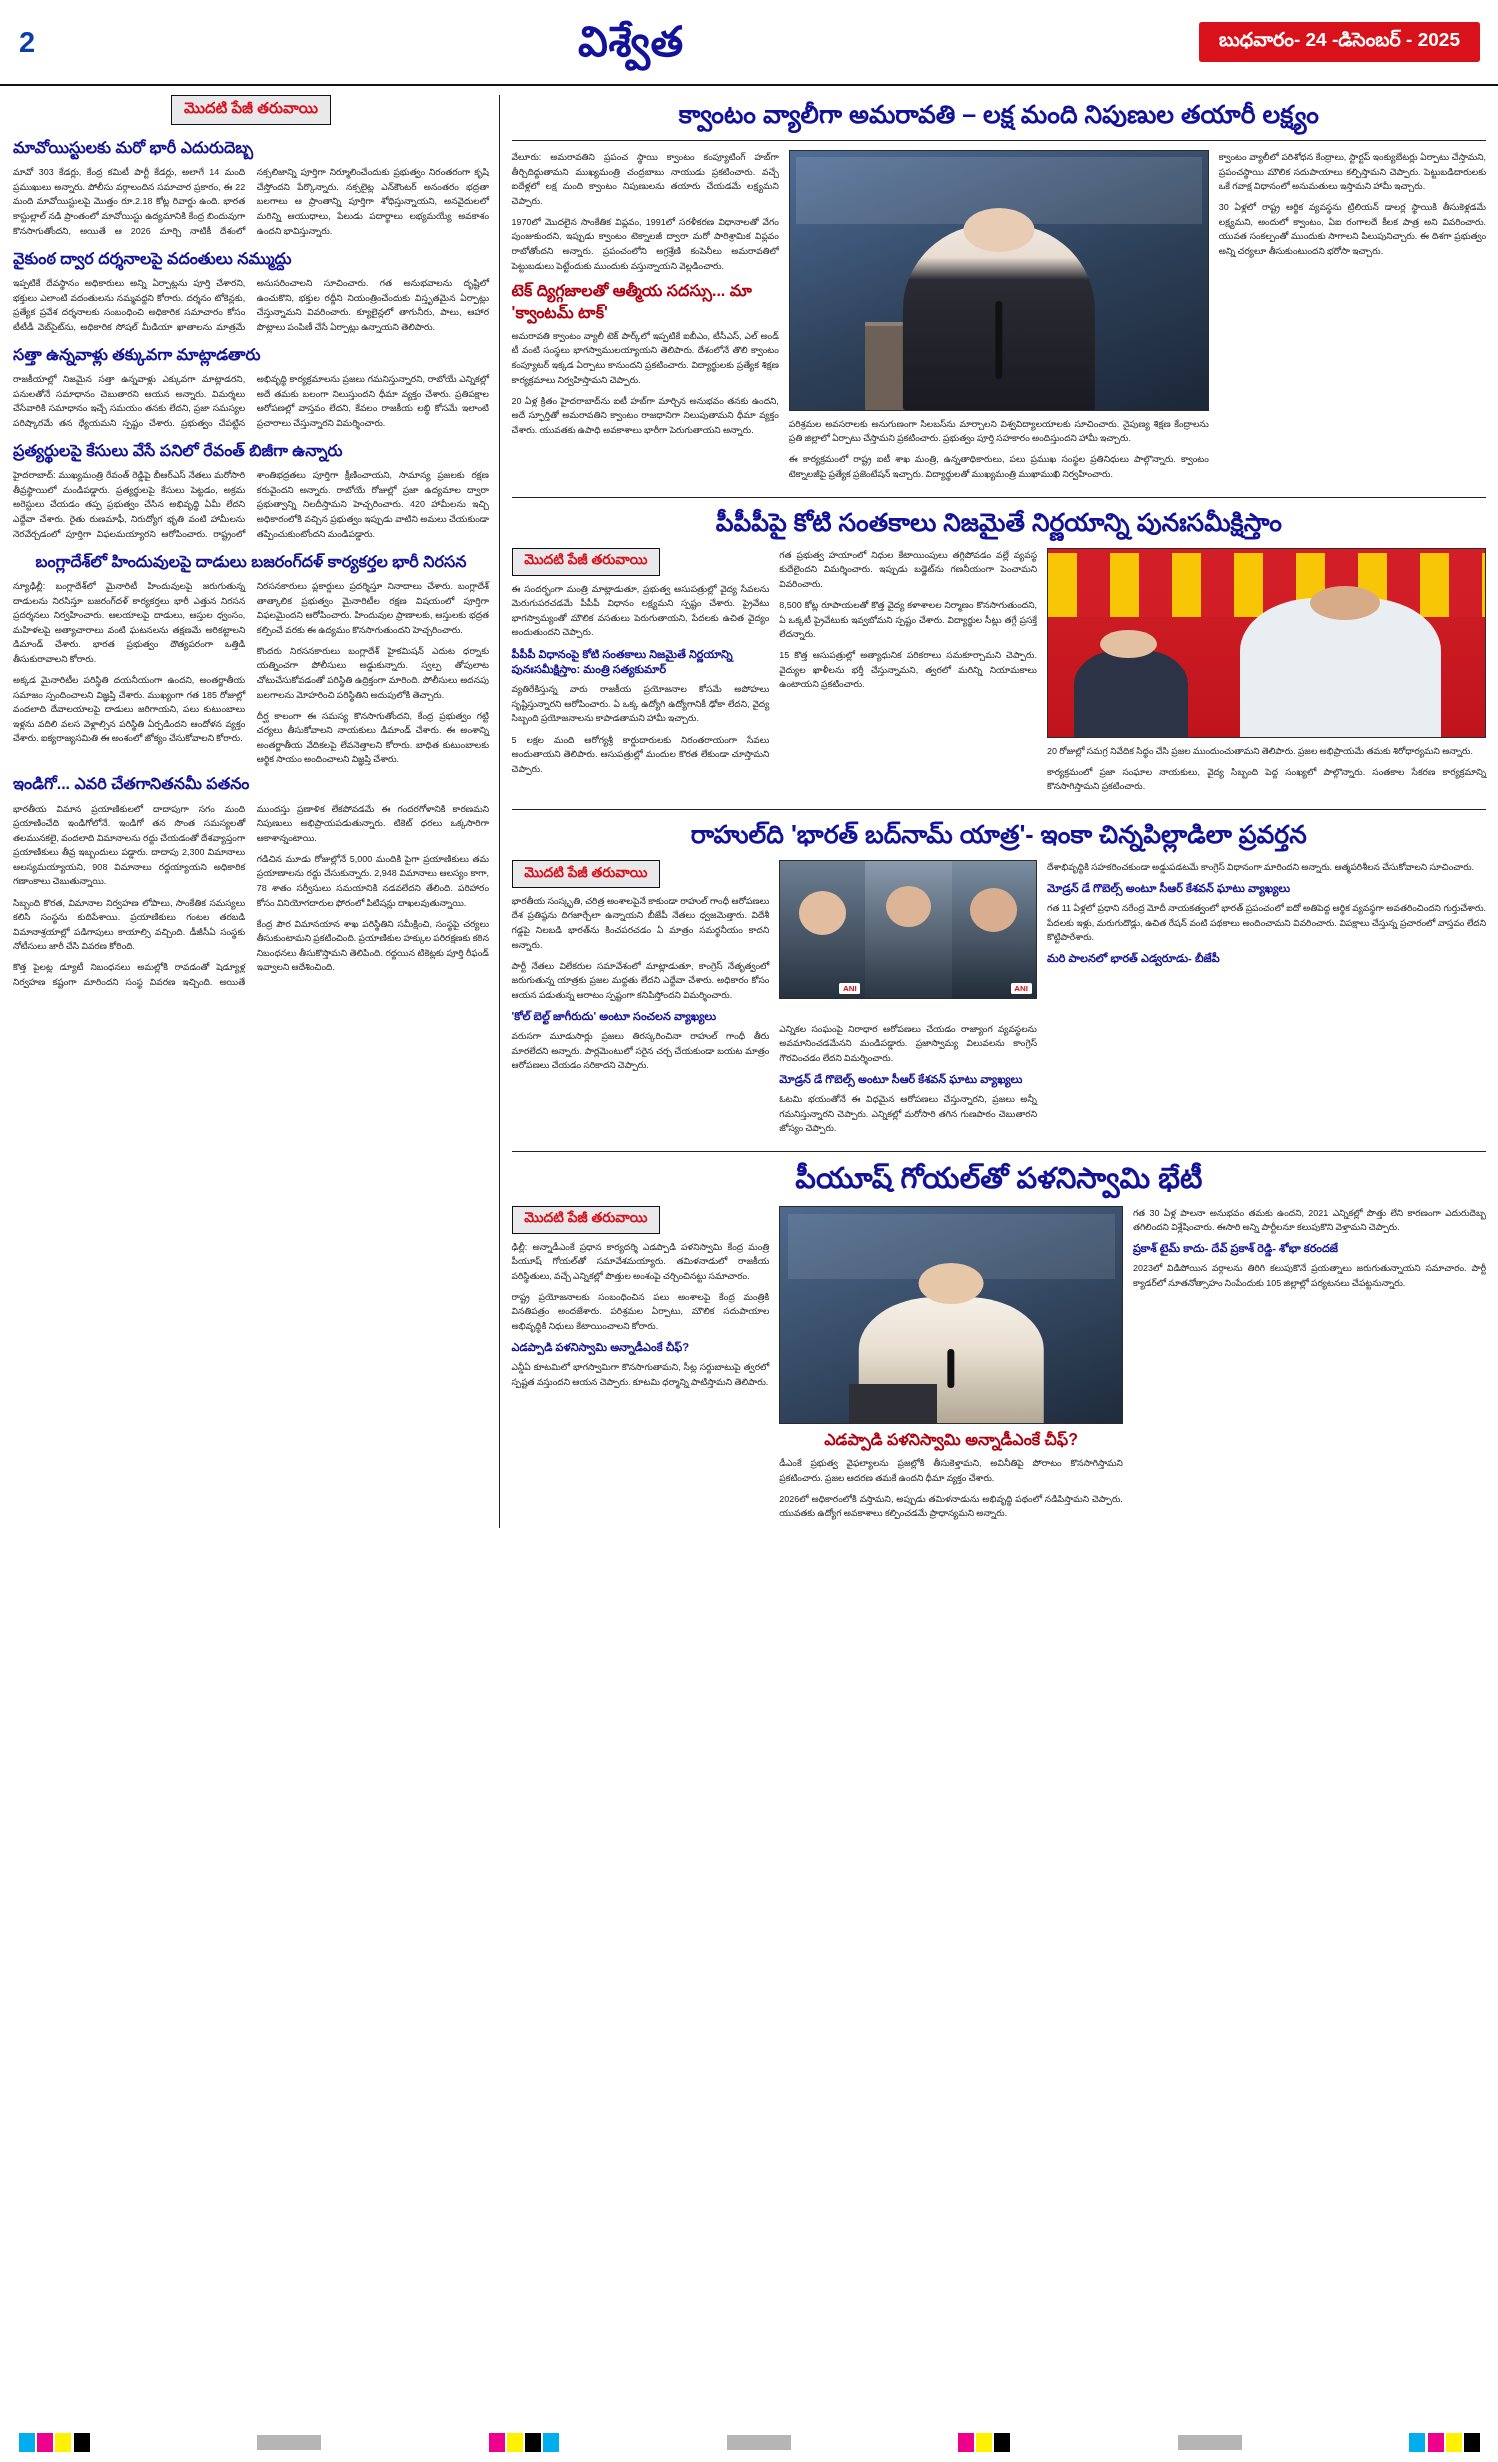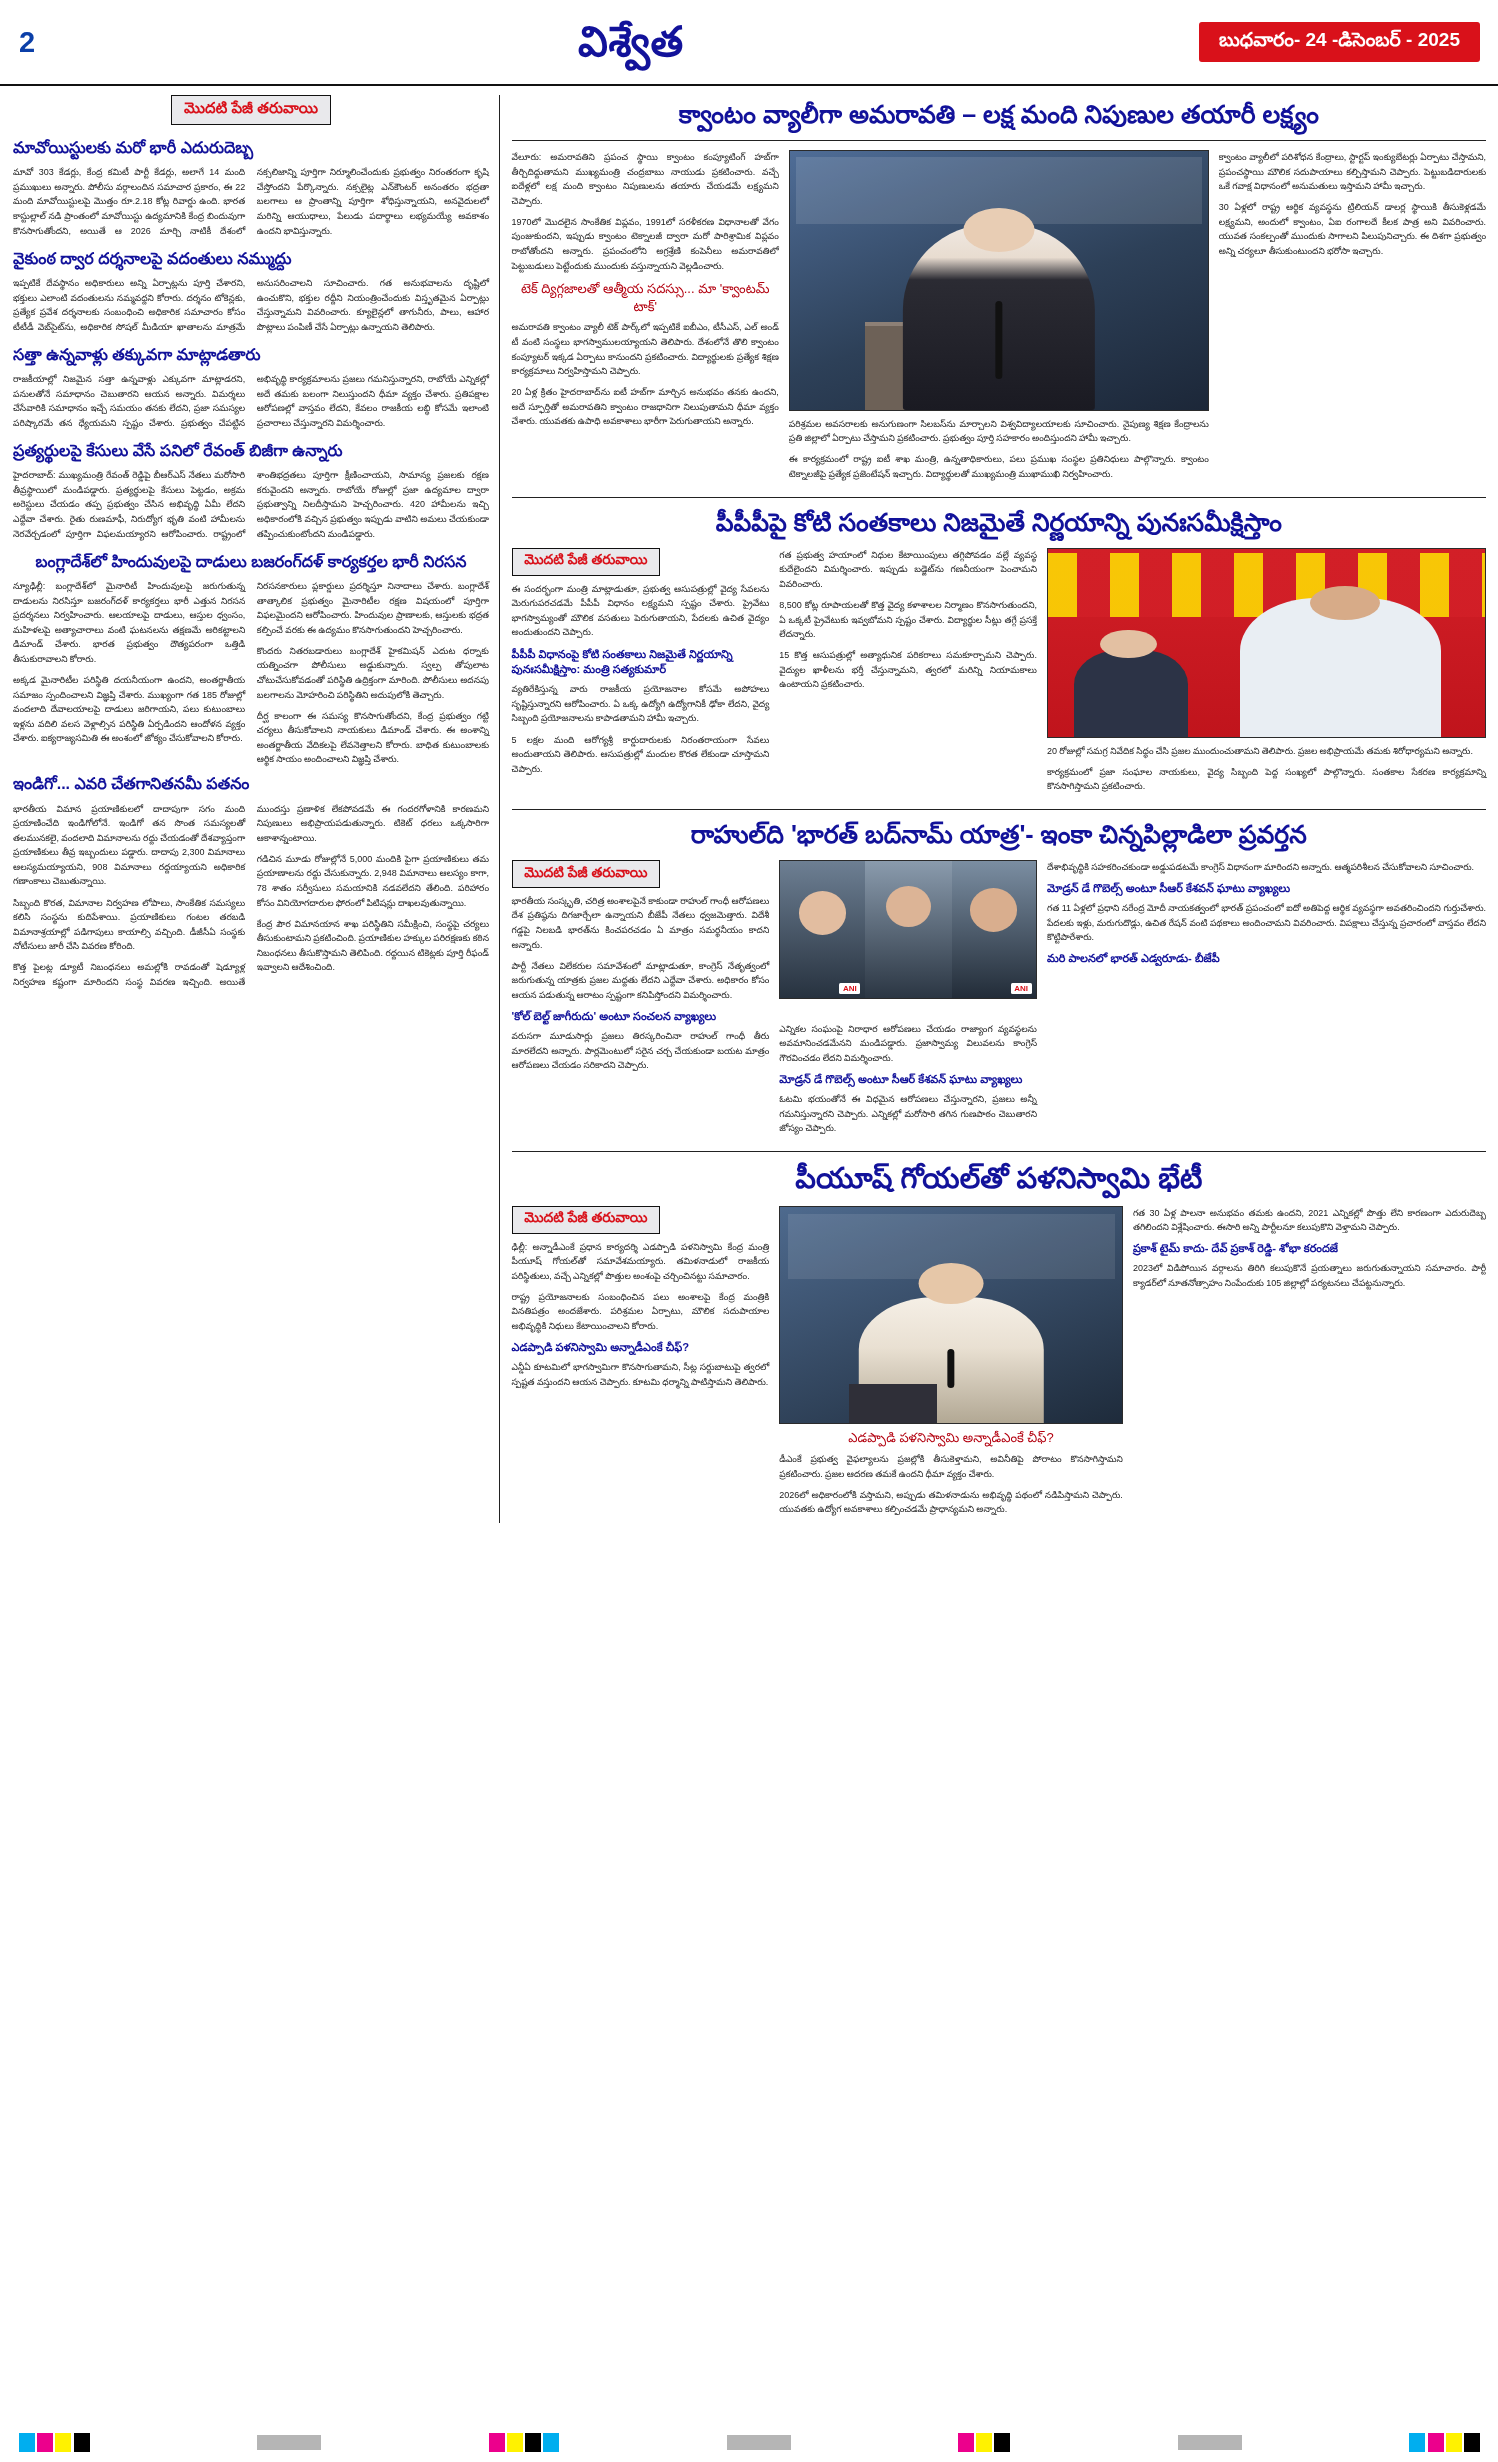--- a/index.html
+++ b/index.html
@@ -113,25 +113,24 @@
     color: #12129a;
     font-weight: bold;
     font-size: 29px;
     line-height: 1.2;
     text-align: center;
     margin: 7.3px 0 10px 0;
   }
 
   .sub-red {
     color: #b3000f;
-    font-weight: normal;
-    font-size: 13px;
+    font-weight: bold;
+    font-size: 16px;
     line-height: 1.4;
     margin: 4.4px 0 4.4px 0;
-    text-align: center;
   }
   .sub-blue {
     color: #12129a;
     font-weight: bold;
     font-size: 11.2px;
     line-height: 1.4;
     margin: 5.8px 0 4.4px 0;
   }
 
   hr.rule { border:0; border-top:1.5px solid #222; margin: 8.7px 0; }
@@ -245,21 +244,21 @@
           <p class="body-text">హైదరాబాద్‌: ముఖ్యమంత్రి రేవంత్ రెడ్డిపై బీఆర్ఎస్ నేతలు మరోసారి తీవ్రస్థాయిలో మండిపడ్డారు. ప్రత్యర్థులపై కేసులు పెట్టడం, అక్రమ అరెస్టులు చేయడం తప్ప ప్రభుత్వం చేసిన అభివృద్ధి ఏమీ లేదని ఎద్దేవా చేశారు. రైతు రుణమాఫీ, నిరుద్యోగ భృతి వంటి హామీలను నెరవేర్చడంలో పూర్తిగా విఫలమయ్యారని ఆరోపించారు. రాష్ట్రంలో శాంతిభద్రతలు పూర్తిగా క్షీణించాయని, సామాన్య ప్రజలకు రక్షణ కరువైందని అన్నారు. రాబోయే రోజుల్లో ప్రజా ఉద్యమాల ద్వారా ప్రభుత్వాన్ని నిలదీస్తామని హెచ్చరించారు. 420 హామీలను ఇచ్చి అధికారంలోకి వచ్చిన ప్రభుత్వం ఇప్పుడు వాటిని అమలు చేయకుండా తప్పించుకుంటోందని మండిపడ్డారు.</p>
         </div>
       </div>
 
       <div>
         <div class="hl-blue center">బంగ్లాదేశ్‌లో హిందువులపై దాడులు బజరంగ్‌దళ్ కార్యకర్తల భారీ నిరసన</div>
         <div class="cols2">
           <p class="body-text">న్యూఢిల్లీ: బంగ్లాదేశ్‌లో మైనారిటీ హిందువులపై జరుగుతున్న దాడులను నిరసిస్తూ బజరంగ్‌దళ్ కార్యకర్తలు భారీ ఎత్తున నిరసన ప్రదర్శనలు నిర్వహించారు. ఆలయాలపై దాడులు, ఆస్తుల ధ్వంసం, మహిళలపై అత్యాచారాలు వంటి ఘటనలను తక్షణమే అరికట్టాలని డిమాండ్ చేశారు. భారత ప్రభుత్వం దౌత్యపరంగా ఒత్తిడి తీసుకురావాలని కోరారు.</p>
           <p class="body-text">అక్కడ మైనారిటీల పరిస్థితి దయనీయంగా ఉందని, అంతర్జాతీయ సమాజం స్పందించాలని విజ్ఞప్తి చేశారు. ముఖ్యంగా గత 185 రోజుల్లో వందలాది దేవాలయాలపై దాడులు జరిగాయని, పలు కుటుంబాలు ఇళ్లను వదిలి వలస వెళ్లాల్సిన పరిస్థితి ఏర్పడిందని ఆందోళన వ్యక్తం చేశారు. ఐక్యరాజ్యసమితి ఈ అంశంలో జోక్యం చేసుకోవాలని కోరారు.</p>
           <p class="body-text">నిరసనకారులు ప్లకార్డులు ప్రదర్శిస్తూ నినాదాలు చేశారు. బంగ్లాదేశ్ తాత్కాలిక ప్రభుత్వం మైనారిటీల రక్షణ విషయంలో పూర్తిగా విఫలమైందని ఆరోపించారు. హిందువుల ప్రాణాలకు, ఆస్తులకు భద్రత కల్పించే వరకు ఈ ఉద్యమం కొనసాగుతుందని హెచ్చరించారు.</p>
-          <p class="body-text">కొందరు నితరబడారులు బంగ్లాదేశ్ హైకమిషన్ ఎదుట ధర్నాకు యత్నించగా పోలీసులు అడ్డుకున్నారు. స్వల్ప తోపులాట చోటుచేసుకోవడంతో పరిస్థితి ఉద్రిక్తంగా మారింది. పోలీసులు అదనపు బలగాలను మోహరించి పరిస్థితిని అదుపులోకి తెచ్చారు.</p>
+          <p class="body-text">కొందరు నిరసనకారులు బంగ్లాదేశ్ హైకమిషన్ ఎదుట ధర్నాకు యత్నించగా పోలీసులు అడ్డుకున్నారు. స్వల్ప తోపులాట చోటుచేసుకోవడంతో పరిస్థితి ఉద్రిక్తంగా మారింది. పోలీసులు అదనపు బలగాలను మోహరించి పరిస్థితిని అదుపులోకి తెచ్చారు.</p>
           <p class="body-text">దీర్ఘ కాలంగా ఈ సమస్య కొనసాగుతోందని, కేంద్ర ప్రభుత్వం గట్టి చర్యలు తీసుకోవాలని నాయకులు డిమాండ్ చేశారు. ఈ అంశాన్ని అంతర్జాతీయ వేదికలపై లేవనెత్తాలని కోరారు. బాధిత కుటుంబాలకు ఆర్థిక సాయం అందించాలని విజ్ఞప్తి చేశారు.</p>
         </div>
       </div>
 
       <div>
         <div class="hl-blue">ఇండిగో... ఎవరి చేతగానితనమీ పతనం</div>
         <div class="cols2">
           <p class="body-text">భారతీయ విమాన ప్రయాణికులలో దాదాపుగా సగం మంది ప్రయాణించేది ఇండిగోలోనే. ఇండిగో తన సొంత సమస్యలతో తలమునకలై, వందలాది విమానాలను రద్దు చేయడంతో దేశవ్యాప్తంగా ప్రయాణికులు తీవ్ర ఇబ్బందులు పడ్డారు. దాదాపు 2,300 విమానాలు ఆలస్యమయ్యాయని, 908 విమానాలు రద్దయ్యాయని అధికారిక గణాంకాలు చెబుతున్నాయి.</p>
           <p class="body-text">సిబ్బంది కొరత, విమానాల నిర్వహణ లోపాలు, సాంకేతిక సమస్యలు కలిసి సంస్థను కుదిపేశాయి. ప్రయాణికులు గంటల తరబడి విమానాశ్రయాల్లో పడిగాపులు కాయాల్సి వచ్చింది. డీజీసీఏ సంస్థకు నోటీసులు జారీ చేసి వివరణ కోరింది.</p>
           <p class="body-text">కొత్త పైలట్ల డ్యూటీ నిబంధనలు అమల్లోకి రావడంతో షెడ్యూళ్ల నిర్వహణ కష్టంగా మారిందని సంస్థ వివరణ ఇచ్చింది. అయితే ముందస్తు ప్రణాళిక లేకపోవడమే ఈ గందరగోళానికి కారణమని నిపుణులు అభిప్రాయపడుతున్నారు. టికెట్ ధరలు ఒక్కసారిగా ఆకాశాన్నంటాయి.</p>

